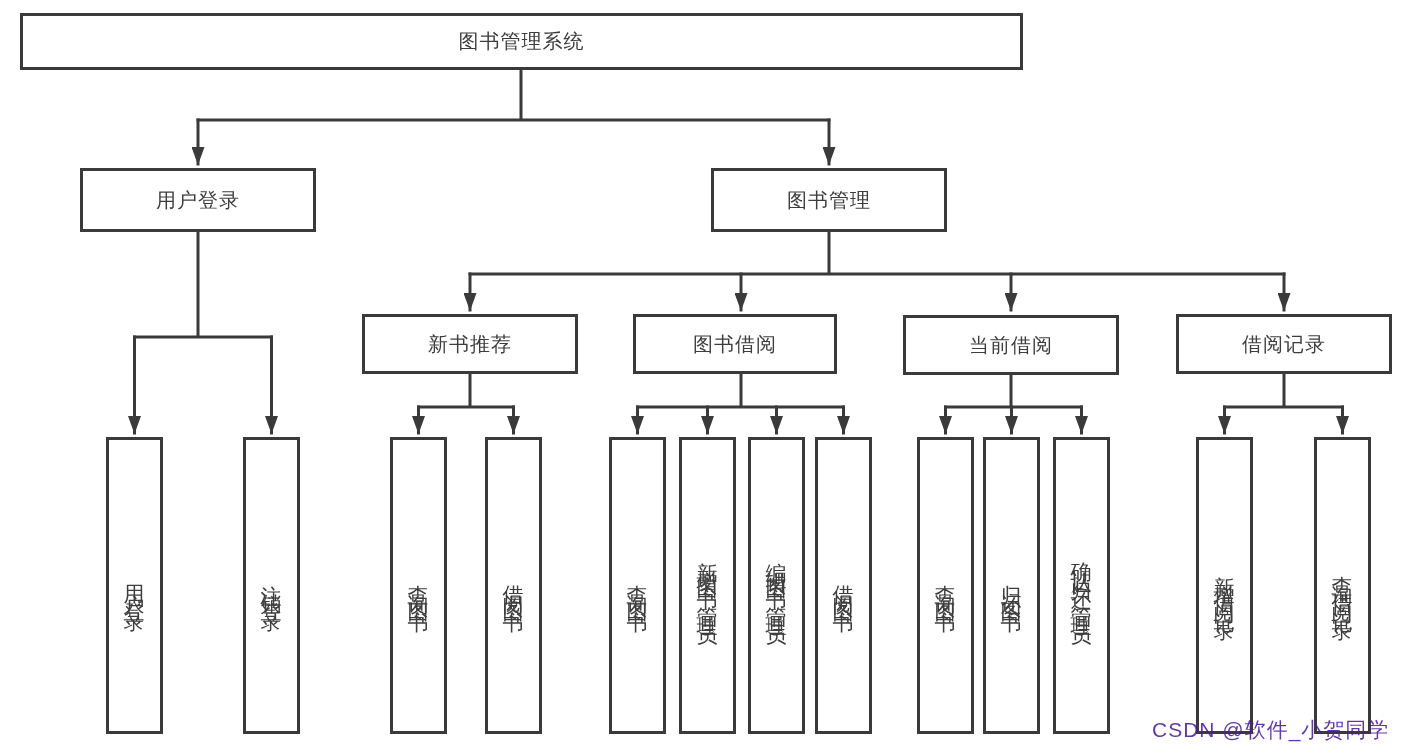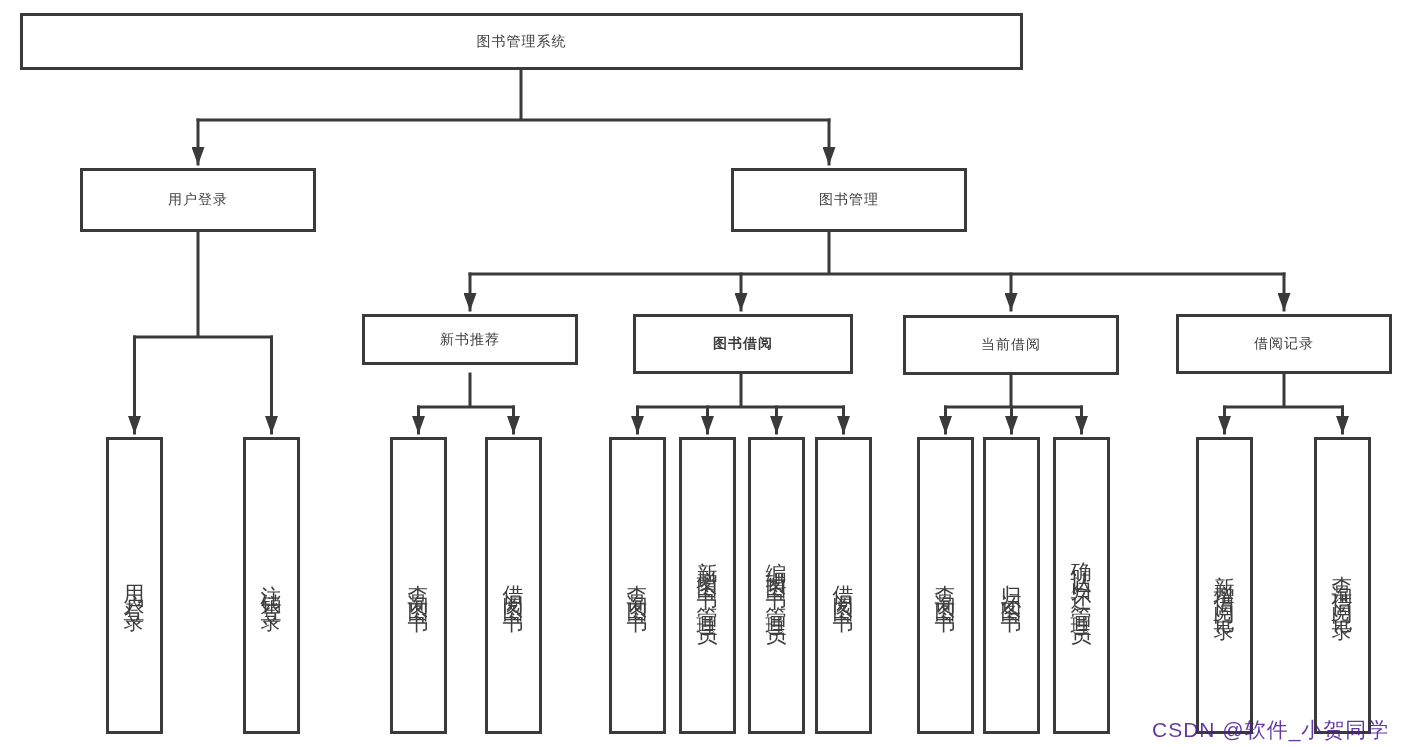--- a/index.html
+++ b/index.html
@@ -22,21 +22,21 @@
     border: 3px solid #3a3a3a;
     background: #ffffff;
     display: flex;
     align-items: center;
     justify-content: center;
     color: #3d3d3d;
     z-index: 1;
   }
   .node.root-box span { font-size: 23px; }
   .node.h span {
-    font-size: 14px;
+    font-size: 20px;
     letter-spacing: 1px;
     white-space: nowrap;
   }
   .node.v span {
     writing-mode: vertical-rl;
     text-orientation: mixed;
     font-size: 21px;
     letter-spacing: 9px;
     line-height: 1;
   }
@@ -100,28 +100,28 @@
     </g>
   </svg>
 
   <div class="node h root-box" style="left:20px; top:13px; width:1003px; height:57px;">
     <span>图书管理系统</span>
   </div>
 
   <div class="node h" style="left:80px; top:168px; width:236px; height:64px;">
     <span>用户登录</span>
   </div>
-  <div class="node h" style="left:711px; top:168px; width:236px; height:64px;margin-left:20px;">
+  <div class="node h" style="left:711px; top:168px; width:236px; height:64px;">
     <span>图书管理</span>
   </div>
 
-  <div class="node h" style="left:362px; top:314px; width:216px; height:51px;">
+  <div class="node h" style="left:362px; top:314px; width:216px; height:60px;">
     <span>新书推荐</span>
   </div>
-  <div class="node h" style="left:633px; top:314px; width:220px; height:60px;font-weight:bold;">
+  <div class="node h" style="left:633px; top:314px; width:204px; height:60px;">
     <span>图书借阅</span>
   </div>
   <div class="node h" style="left:903px; top:315px; width:216px; height:60px;">
     <span>当前借阅</span>
   </div>
   <div class="node h" style="left:1176px; top:314px; width:216px; height:60px;">
     <span>借阅记录</span>
   </div>
 
   <div class="node v" style="left:106px; top:437px; width:57px; height:297px;">

